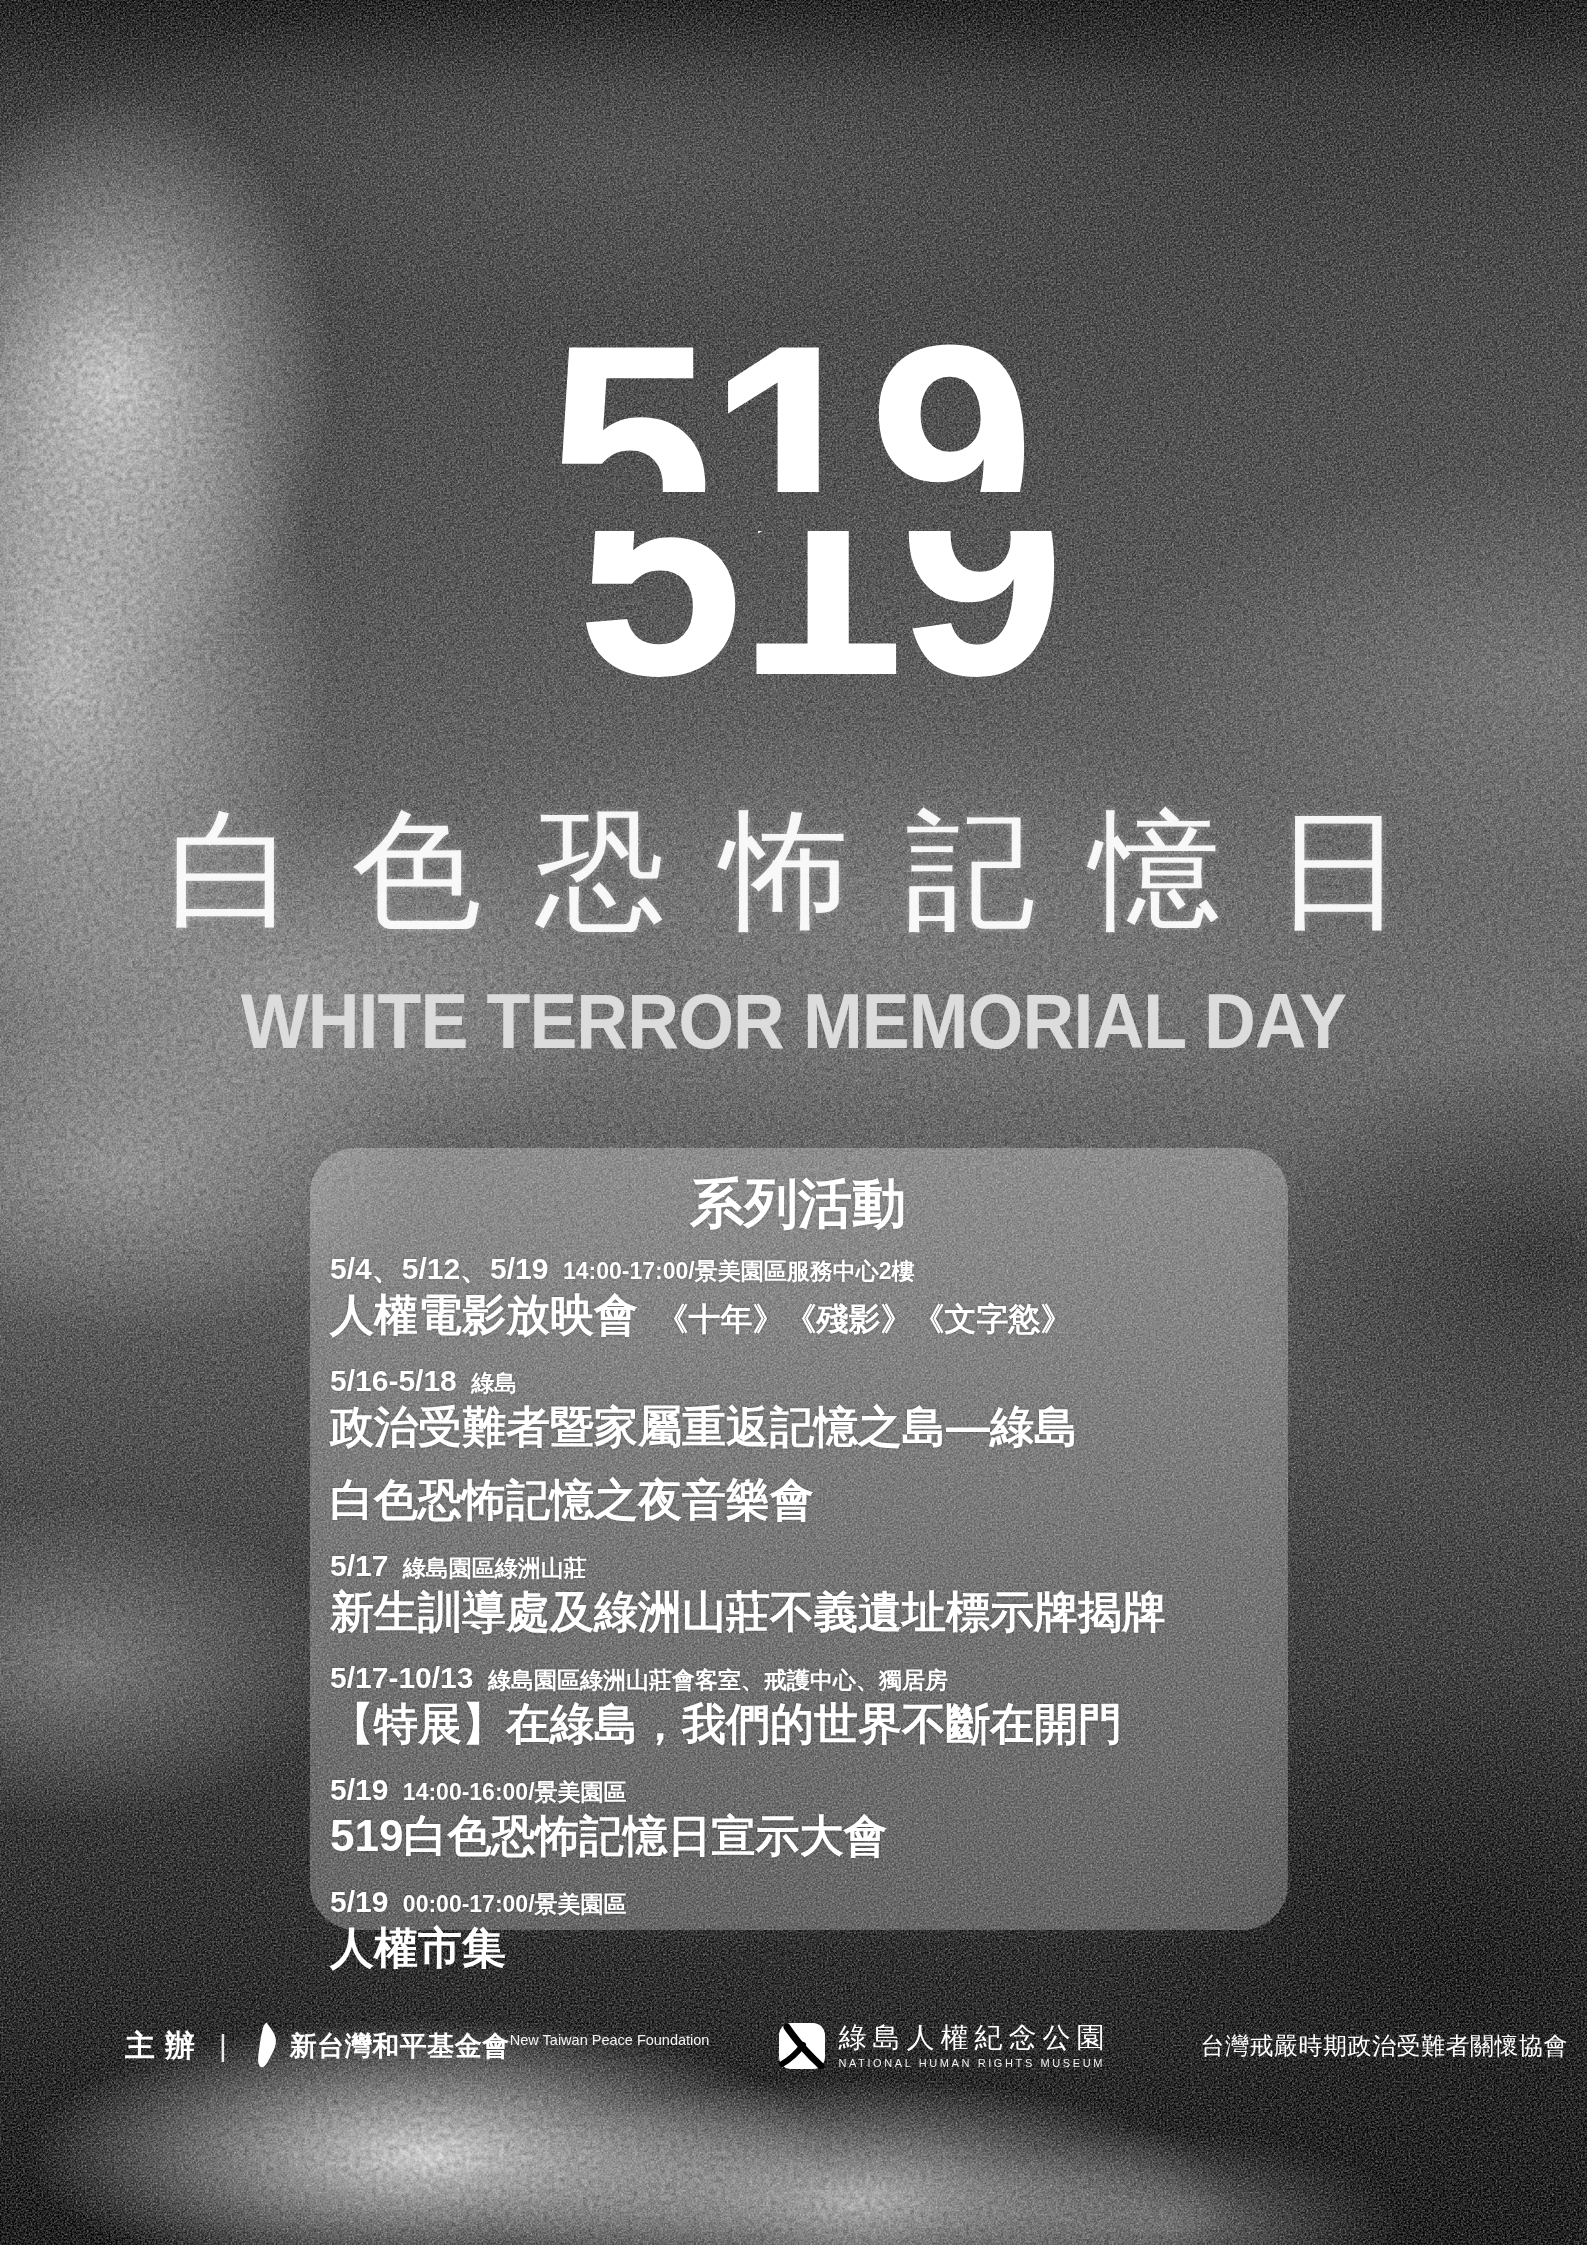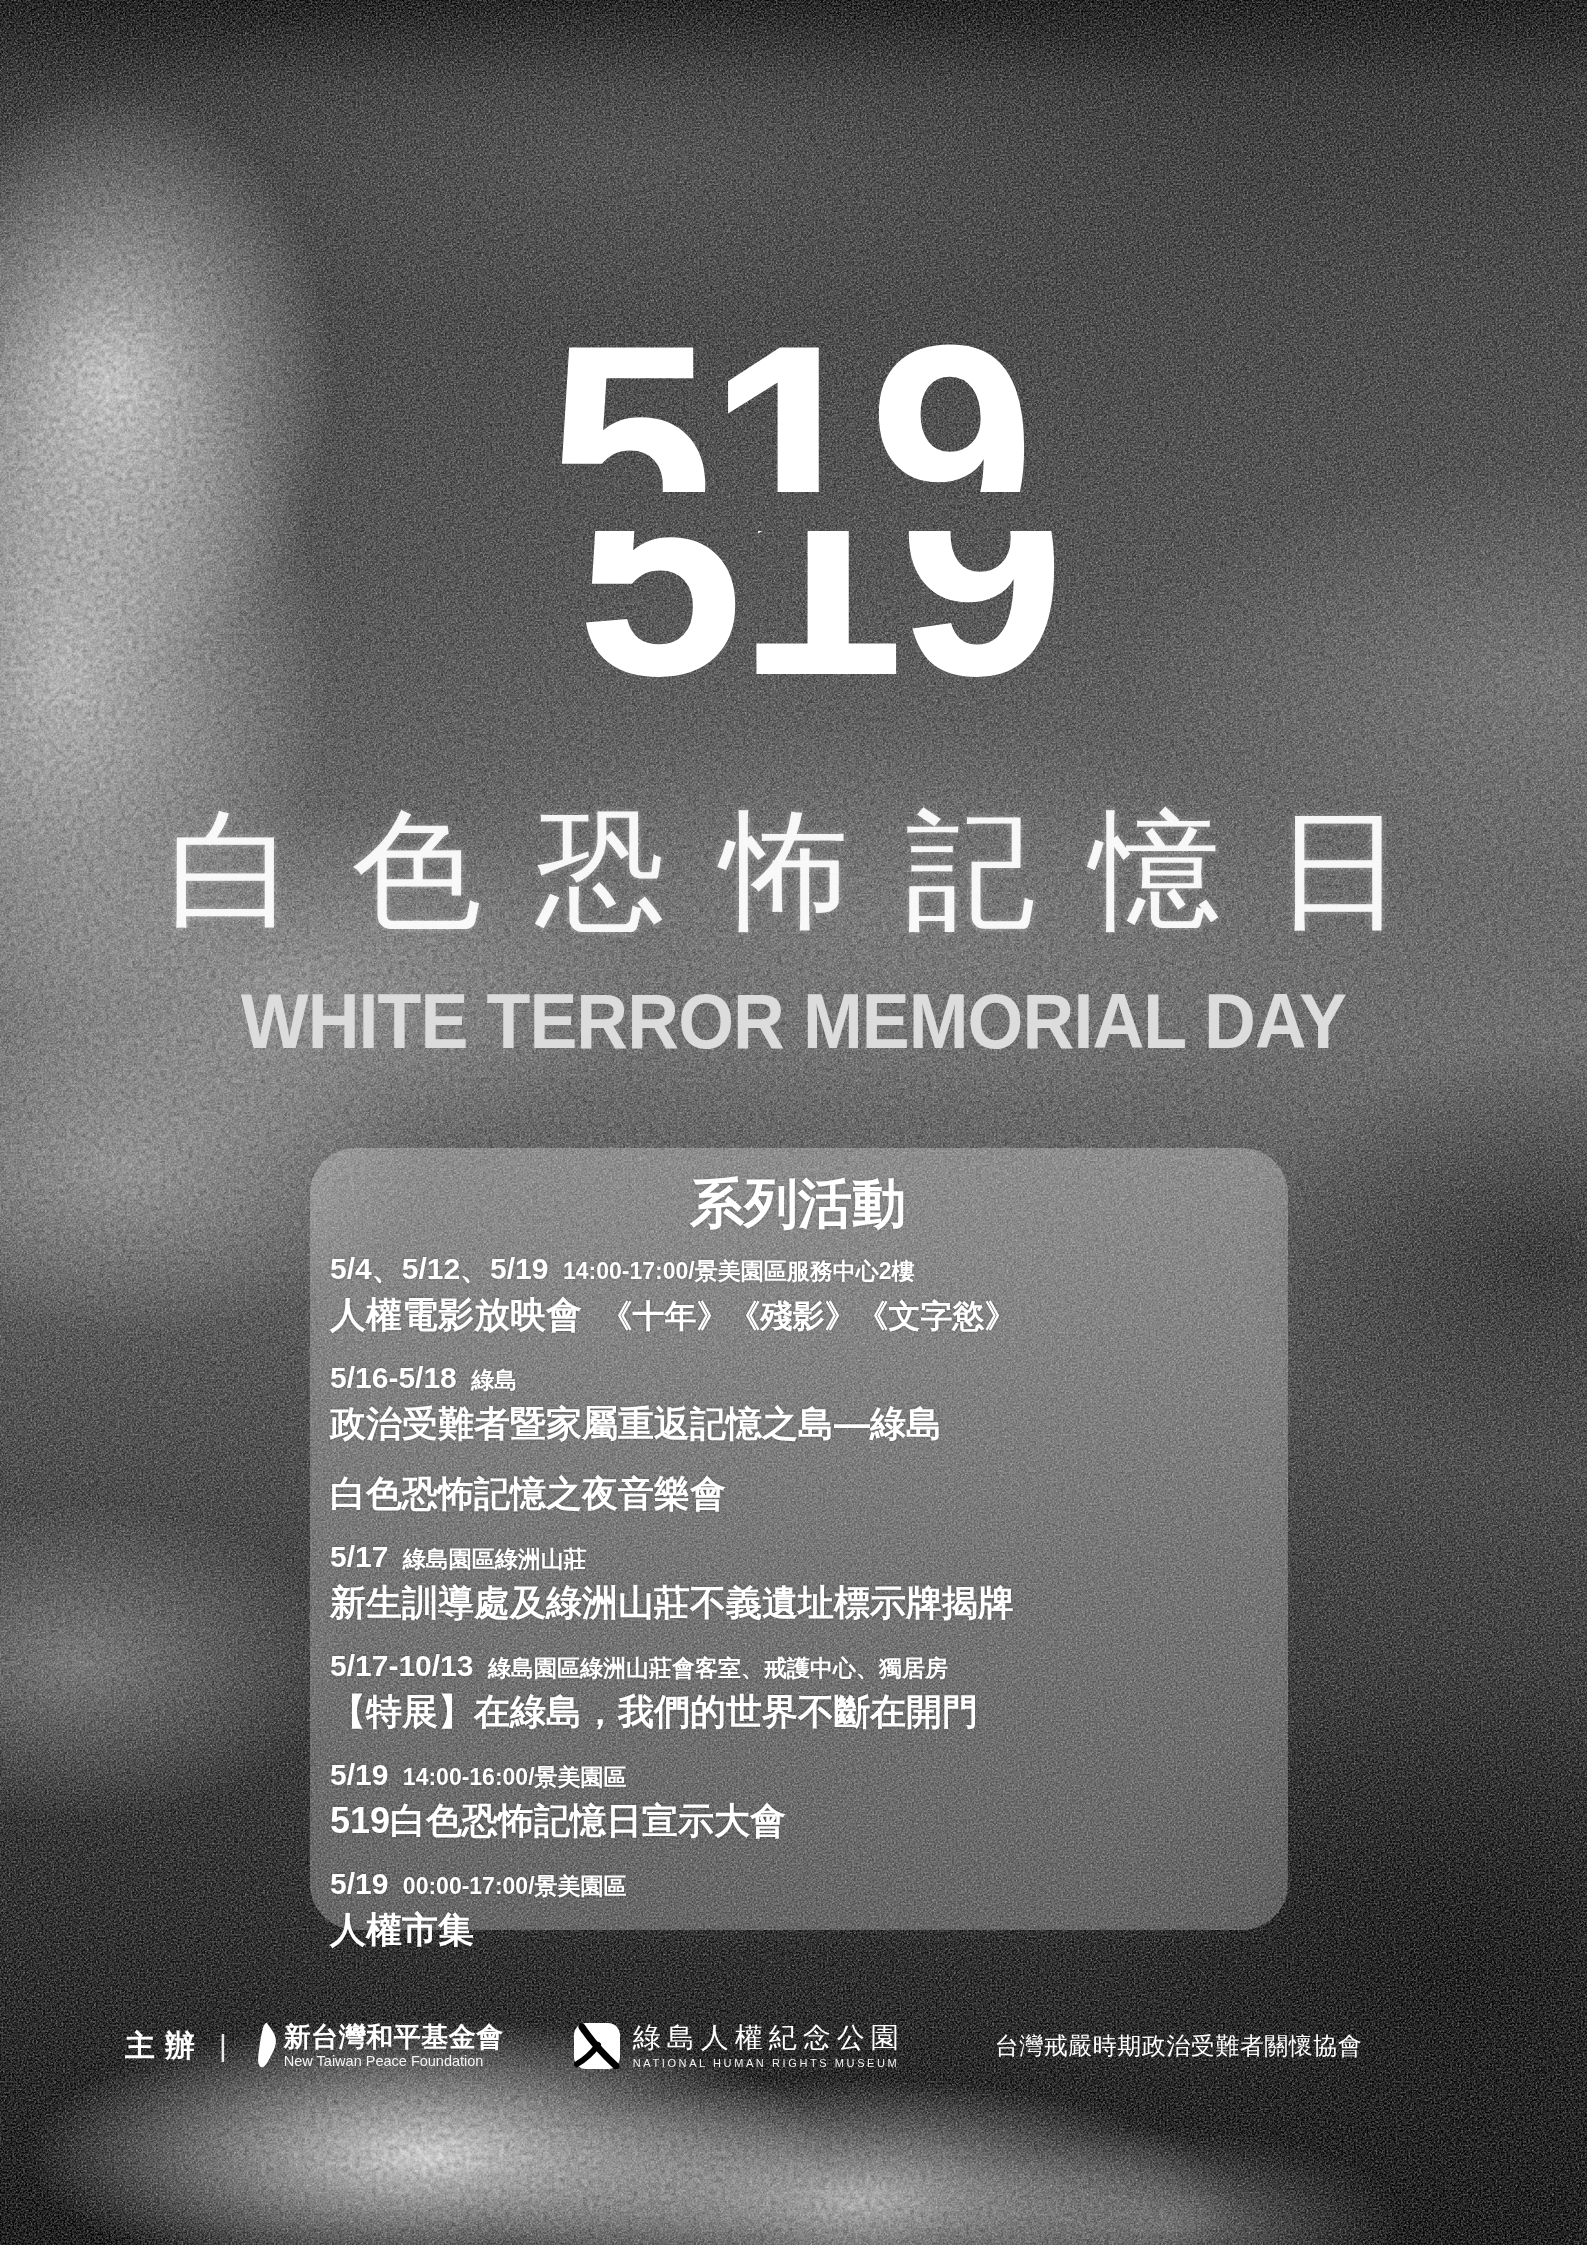--- a/index.html
+++ b/index.html
@@ -57,31 +57,31 @@
   }
   .panel-heading{
     text-align:center;font-size:54px;font-weight:bold;line-height:70px;margin-bottom:14px;
     text-shadow:0 0 3px rgba(0,0,0,0.25);
   }
   .ev{margin-bottom:15px;}
   .ev-dateline{line-height:34px;white-space:nowrap;text-shadow:0 0 3px rgba(0,0,0,0.3);}
   .ev-date{font-size:30px;font-weight:bold;}
   .ev-detail{font-size:23px;font-weight:bold;margin-left:10px;}
   .ev-titleline{line-height:48px;white-space:nowrap;text-shadow:0 0 3px rgba(0,0,0,0.3);}
-  .ev-title{font-size:36px;font-weight:bold;}
+  .ev-title{font-size:44px;font-weight:bold;}
   .ev-subtitle{font-size:32px;font-weight:bold;margin-left:14px;}
   
   .footer{
     position:absolute;left:0;top:2003px;width:1587px;height:86px;z-index:3;
     display:flex;align-items:center;padding-left:125px;box-sizing:border-box;color:#fff;
   }
   .f-label{font-size:30px;font-weight:bold;letter-spacing:10px;}
   .f-sep{font-size:30px;margin-left:14px;font-weight:normal;color:rgba(255,255,255,0.9);}
   .f-taiwan{margin-left:26px;width:27px;height:58px;flex:0 0 auto;}
-  .org1{margin-left:4px;display:flex;flex-direction:column;}
+  .org1{margin-left:10px;display:flex;flex-direction:row;}
   .org1-name{font-size:27px;font-weight:bold;letter-spacing:0.5px;line-height:30px;}
   .org1-en{font-size:14.5px;font-weight:normal;color:rgba(255,255,255,0.95);line-height:18px;}
   .org2{margin-left:70px;display:flex;align-items:center;}
   .org2-logo{width:46px;height:46px;background:#fff;border-radius:12px;position:relative;flex:0 0 auto;}
   .org2-logo svg{position:absolute;left:0;top:0;}
   .org2-text{margin-left:13px;display:flex;flex-direction:column;}
   .org2-name{
     font-family:"Liberation Serif","DejaVu Serif",serif;
     font-size:28px;letter-spacing:6px;line-height:32px;font-weight:normal;
   }

